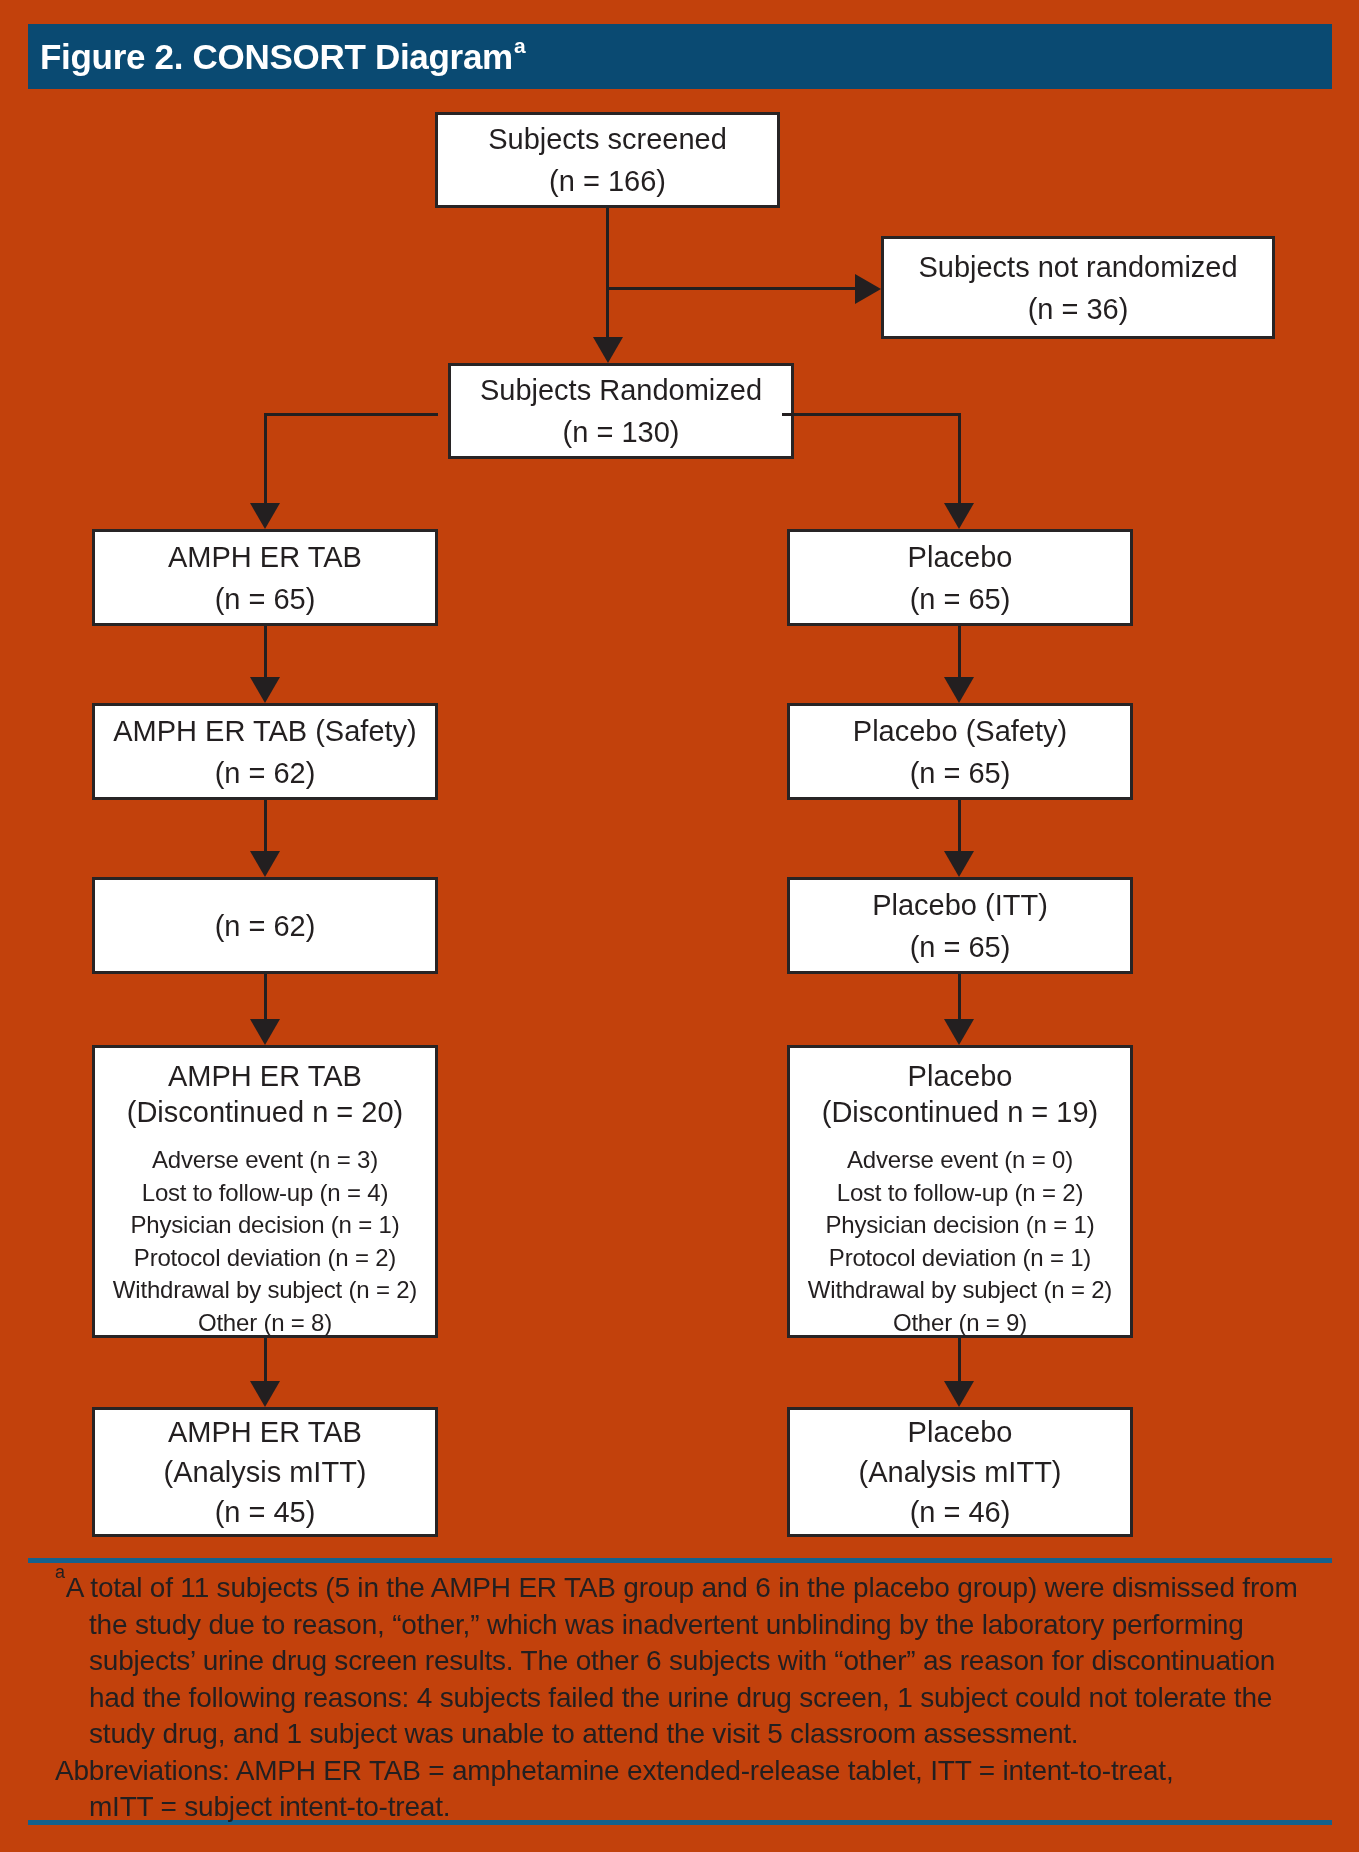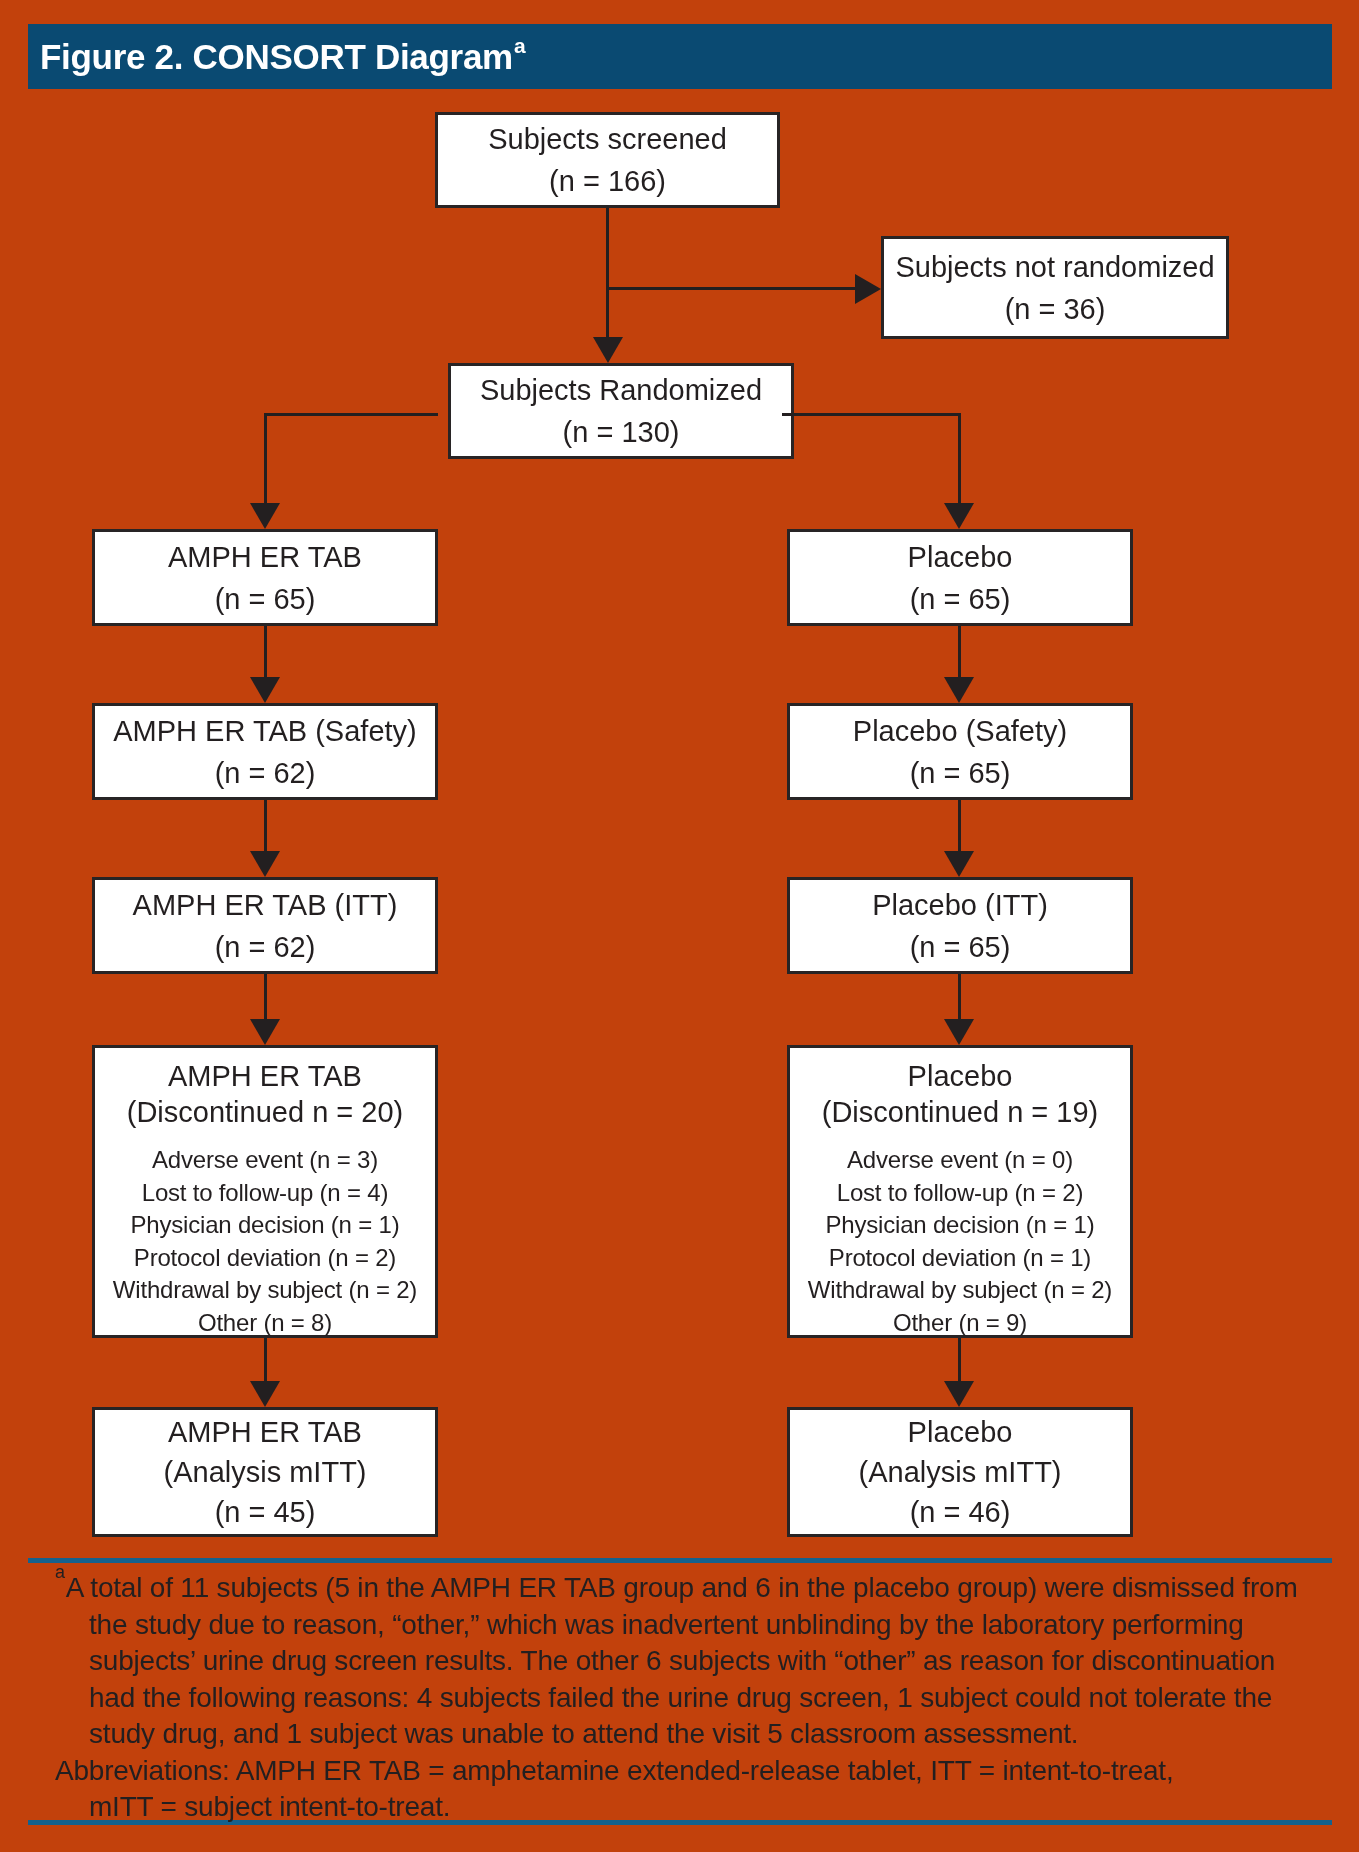--- a/index.html
+++ b/index.html
@@ -61,21 +61,21 @@
   <div id="titlebar">
     <span>Figure 2. CONSORT Diagram</span>
       <sup>a</sup>
   </div>
 
   <div class="box" style="left:435px;top:112px;width:345px;height:96px">
     <div>Subjects screened</div>
     <div>(n = 166)</div>
   </div>
 
-  <div class="box" style="left:881px;top:236px;width:348px;height:103px">
+  <div class="box" style="left:881px;top:236px;width:394px;height:103px">
     <div>Subjects not randomized</div>
     <div>(n = 36)</div>
   </div>
 
   <div class="box" style="left:448px;top:363px;width:346px;height:96px">
     <div>Subjects Randomized</div>
     <div>(n = 130)</div>
   </div>
 
   <div class="box" style="left:92px;top:529px;width:346px;height:97px">
@@ -92,21 +92,20 @@
     <div>AMPH ER TAB (Safety)</div>
     <div>(n = 62)</div>
   </div>
 
   <div class="box" style="left:787px;top:703px;width:346px;height:97px">
     <div>Placebo (Safety)</div>
     <div>(n = 65)</div>
   </div>
 
   <div class="box" style="left:92px;top:877px;width:346px;height:97px">
-    <div>AMPH ER TAB (ITT)</div>
     <div>(n = 62)</div>
   </div>
 
   <div class="box" style="left:787px;top:877px;width:346px;height:97px">
     <div>Placebo (ITT)</div>
     <div>(n = 65)</div>
   </div>
 
   <div class="box disc" style="left:92px;top:1045px;width:346px;height:293px">
     <div>AMPH ER TAB</div>

